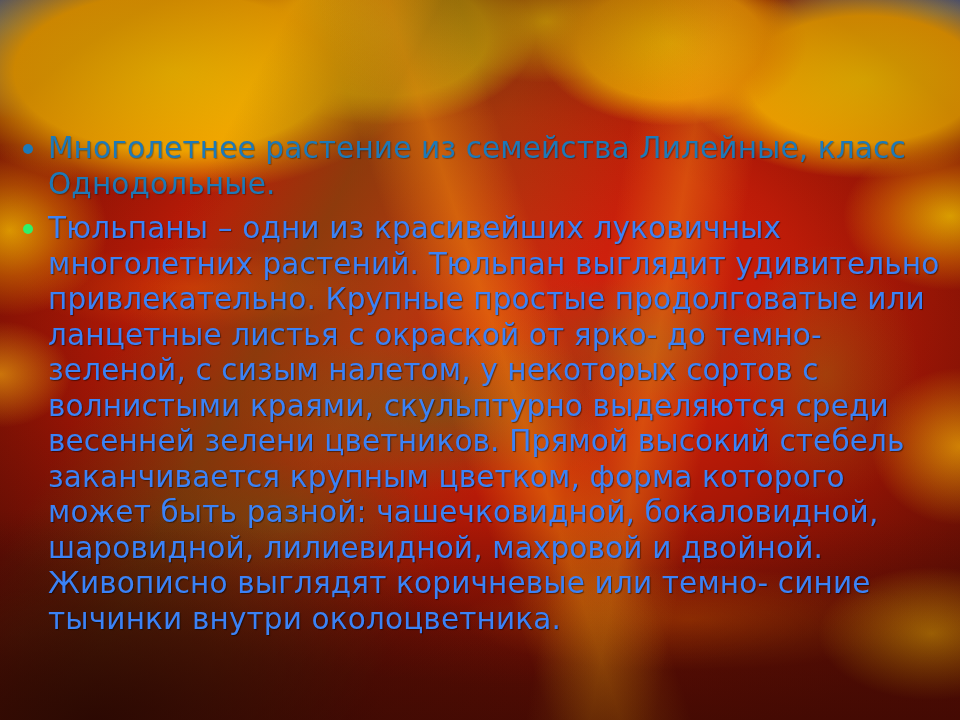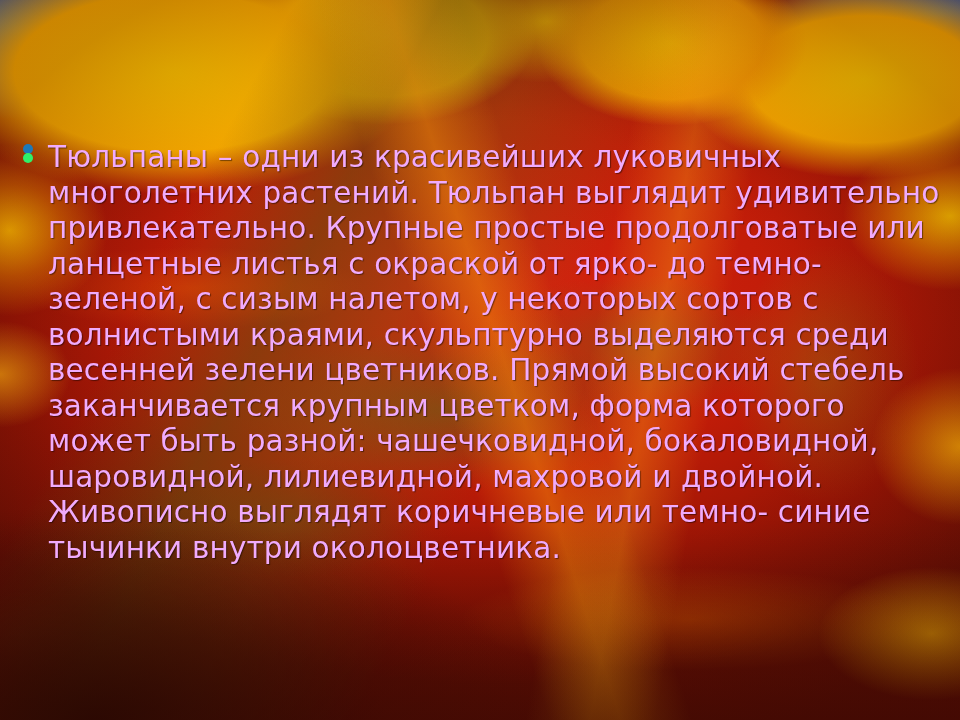--- a/index.html
+++ b/index.html
@@ -111,40 +111,41 @@
   .bullet-marker {
     position: absolute;
     left: 9px;
     top: 13px;
     width: 10px;
     height: 10px;
     border-radius: 50%;
   }
   .item-blue { color: #1d79b8; text-shadow: 1px 1px 1px rgba(0,0,0,0.30); }
   .item-blue .bullet-marker { background: #1d79b8; }
-  .item-green { color: #f0abfc; text-shadow: 1px 1px 1px rgba(0,0,0,0.45); }
+  .item-green { color: #3b82f6; text-shadow: 1px 1px 1px rgba(0,0,0,0.45); }
   .item-green .bullet-marker { background: #2ff06a; }
 </style>
 </head>
 <body>
 
 <div id="slide">
 
   <div class="bg-layer bg-base"></div>
   <div class="bg-layer bg-sky"></div>
   <div class="bg-layer bg-yellow-top"></div>
   <div class="bg-layer bg-yellow-sides"></div>
   <div class="bg-layer bg-olive"></div>
   <div class="bg-layer bg-streaks"></div>
   <div class="bg-layer bg-vignette"></div>
 
 
   <ul class="body-list">
     <li class="bullet-item item-blue">
       <span class="bullet-marker"></span>
+      <span class="bullet-text">Многолетнее растение из семейства Лилейные, класс Однодольные.</span>
     </li>
     <li class="bullet-item item-green">
       <span class="bullet-marker"></span>
       <span class="bullet-text">Тюльпаны – одни из красивейших луковичных многолетних растений. Тюльпан выглядит удивительно привлекательно. Крупные простые продолговатые или ланцетные листья с окраской от ярко- до темно-зеленой, с сизым налетом, у некоторых сортов с волнистыми краями, скульптурно выделяются среди весенней зелени цветников. Прямой высокий стебель заканчивается крупным цветком, форма которого может быть разной: чашечковидной, бокаловидной, шаровидной, лилиевидной, махровой и двойной. Живописно выглядят коричневые или темно- синие тычинки внутри околоцветника.</span>
     </li>
   </ul>
 
 </div>
 
 </body></html>

